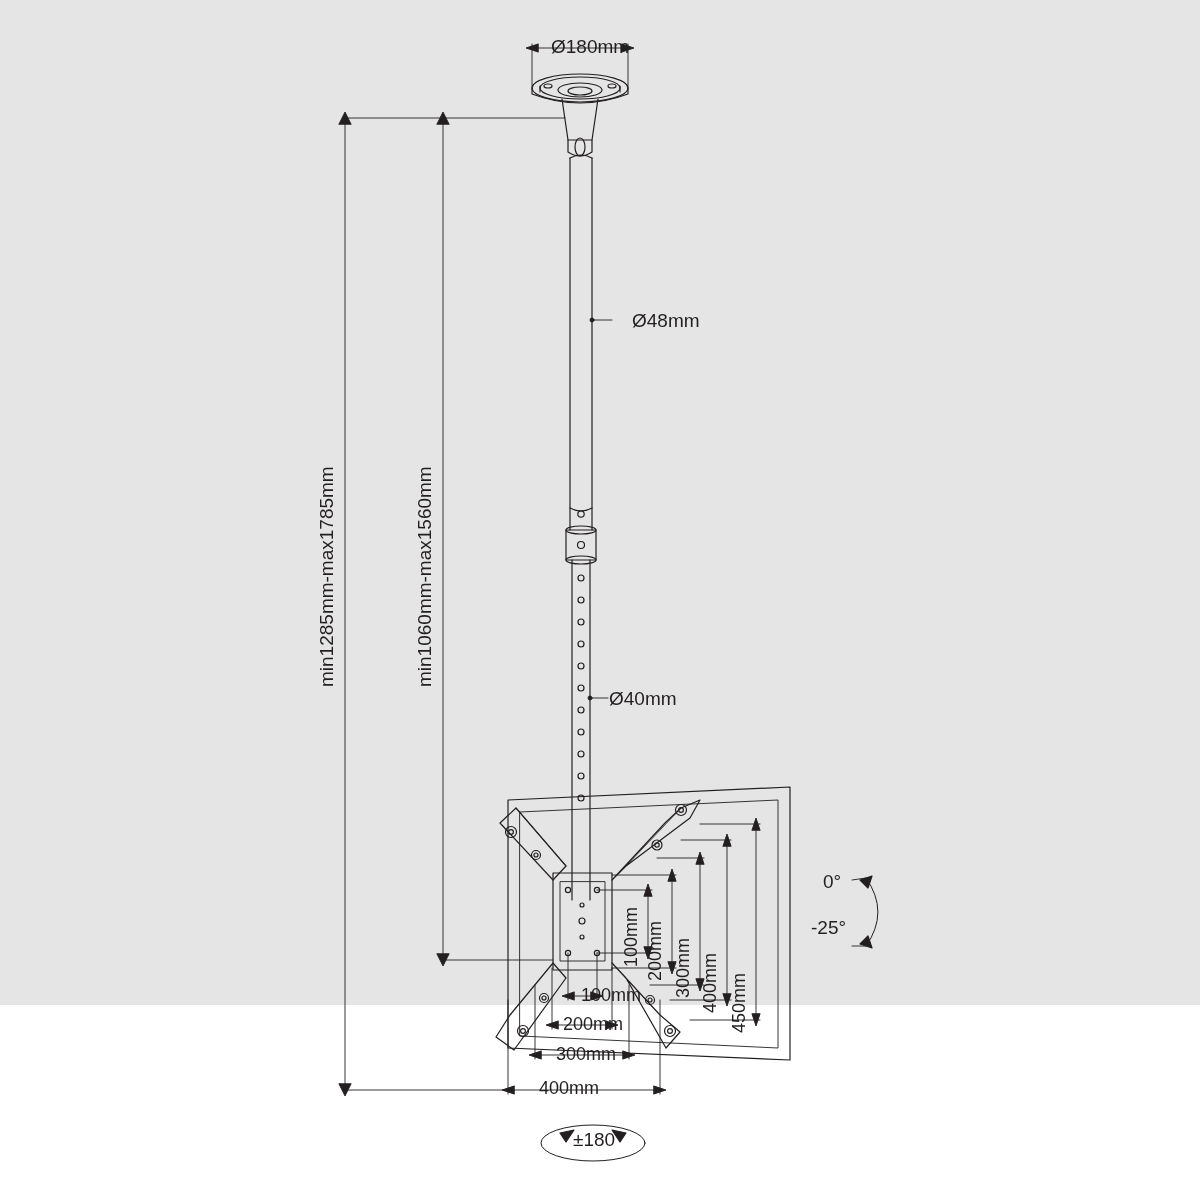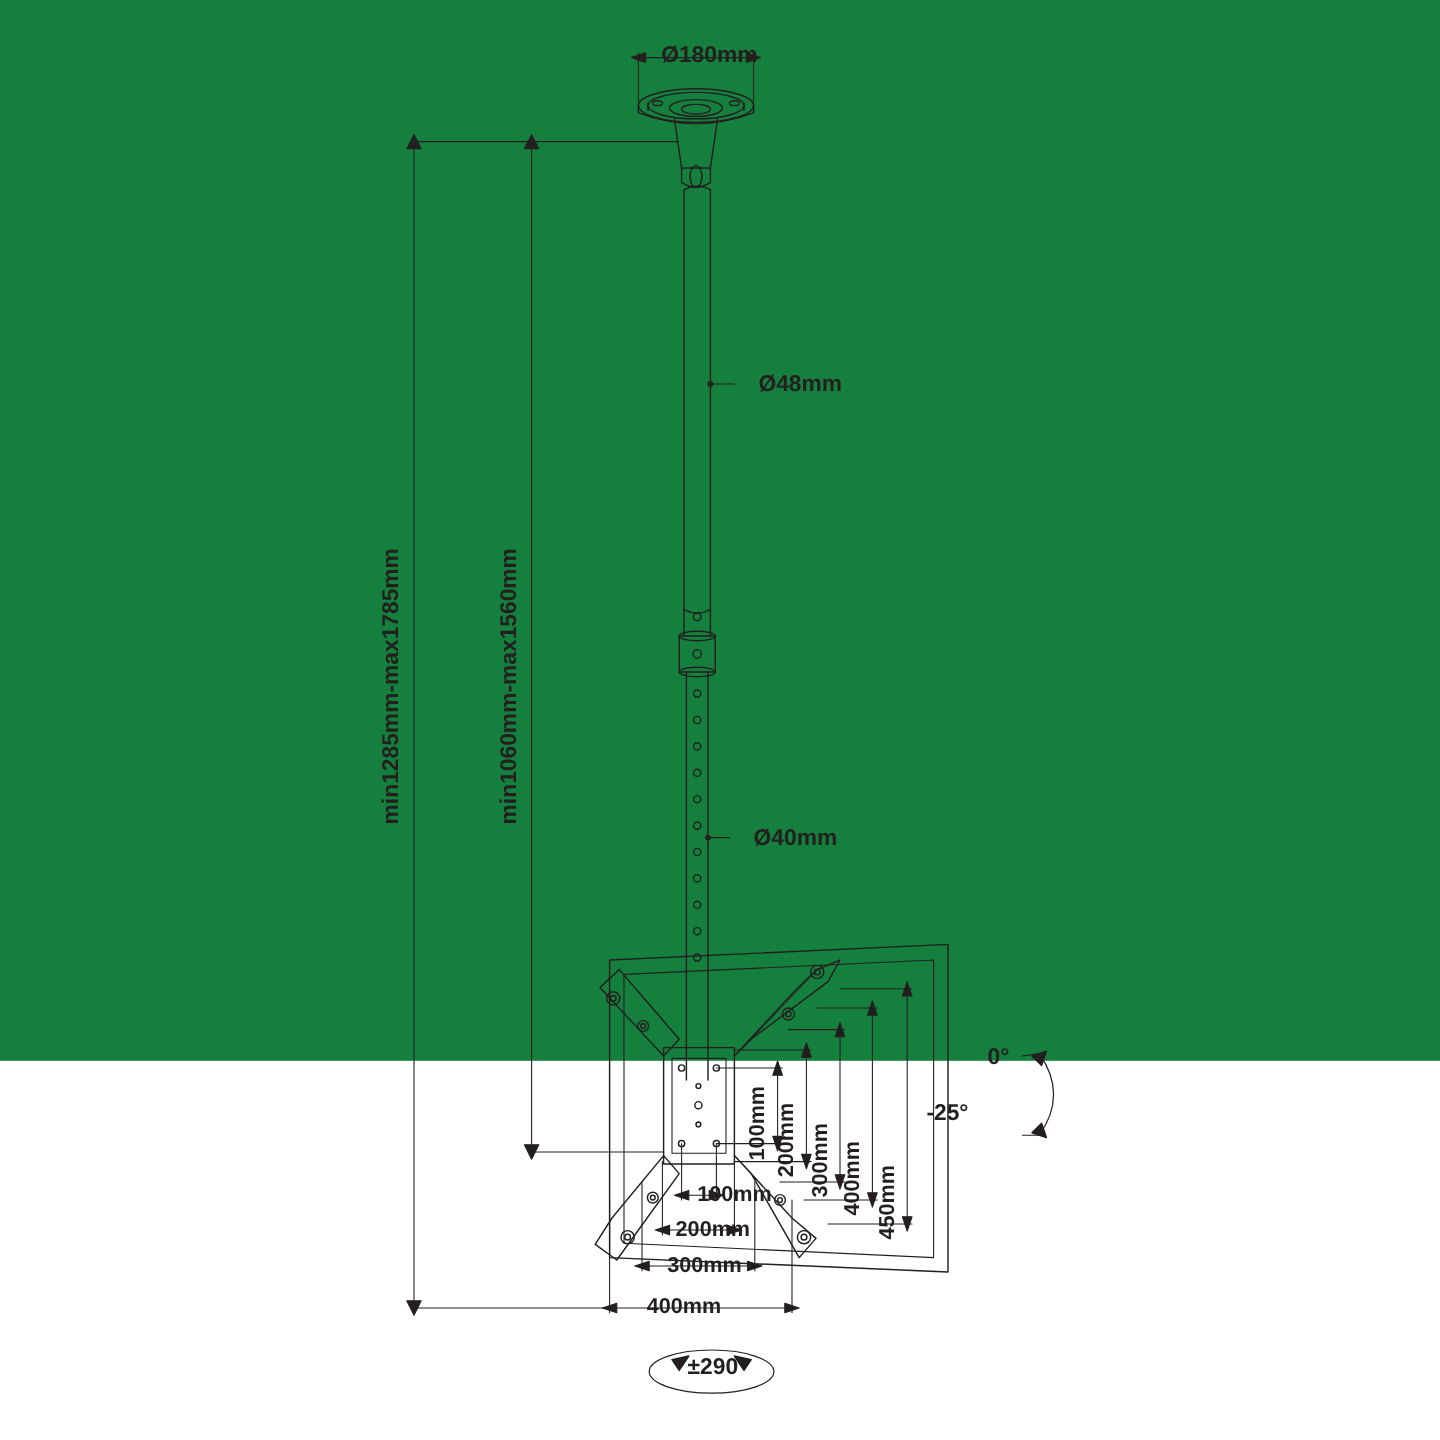--- a/index.html
+++ b/index.html
@@ -9,23 +9,22 @@
   }
   body {
     width: 1200px;
     height: 1200px;
     overflow: hidden;
     font-family: "Liberation Sans", sans-serif;
   }
   #stage {
     position: relative;
     width: 1200px;
-    height: 884px;
-    background: #15803d;
-    font-weight: bold;
+    height: 1005px;
+    background: #e5e5e5;
   }
   svg.drawing {
     position: absolute;
     left: 0;
     top: 0;
     width: 1200px;
     height: 1200px;
   }
   .lbl {
     position: absolute;
@@ -249,35 +248,35 @@
         <path d="M626 1133 L612 1130 L620 1142 Z" fill="#231f20"></path>
       </g>
 
     </g>
   </svg>
 
   <div class="lbl" style="left:551px; top:36px;">Ø180mm</div>
 
   <div class="lbl" style="left:632px; top:310px;">Ø48mm</div>
 
-  <div class="lbl" style="left:628px; top:688px;">Ø40mm</div>
+  <div class="lbl" style="left:609px; top:688px;">Ø40mm</div>
 
   <div class="lbl vert" style="left:338px; top:665px;">min1285mm-max1785mm</div>
 
   <div class="lbl vert" style="left:436px; top:665px;">min1060mm-max1560mm</div>
 
   <div class="lbl vert small" style="left:642px; top:946px;">100mm</div>
   <div class="lbl vert small" style="left:666px; top:960px;">200mm</div>
   <div class="lbl vert small" style="left:694px; top:977px;">300mm</div>
   <div class="lbl vert small" style="left:721px; top:992px;">400mm</div>
   <div class="lbl vert small" style="left:750px; top:1012px;">450mm</div>
 
   <div class="lbl small" style="left:581px; top:985px;">100mm</div>
   <div class="lbl small" style="left:563px; top:1014px;">200mm</div>
   <div class="lbl small" style="left:556px; top:1044px;">300mm</div>
   <div class="lbl small" style="left:539px; top:1078px;">400mm</div>
 
   <div class="lbl" style="left:823px; top:871px;">0°</div>
-  <div class="lbl" style="left:772px; top:917px;">-25°</div>
-
-  <div class="lbl" style="left:573px; top:1129px;">±290°</div>
+  <div class="lbl" style="left:811px; top:917px;">-25°</div>
+
+  <div class="lbl" style="left:573px; top:1129px;">±180°</div>
 
 </div>
 
 </body></html>

